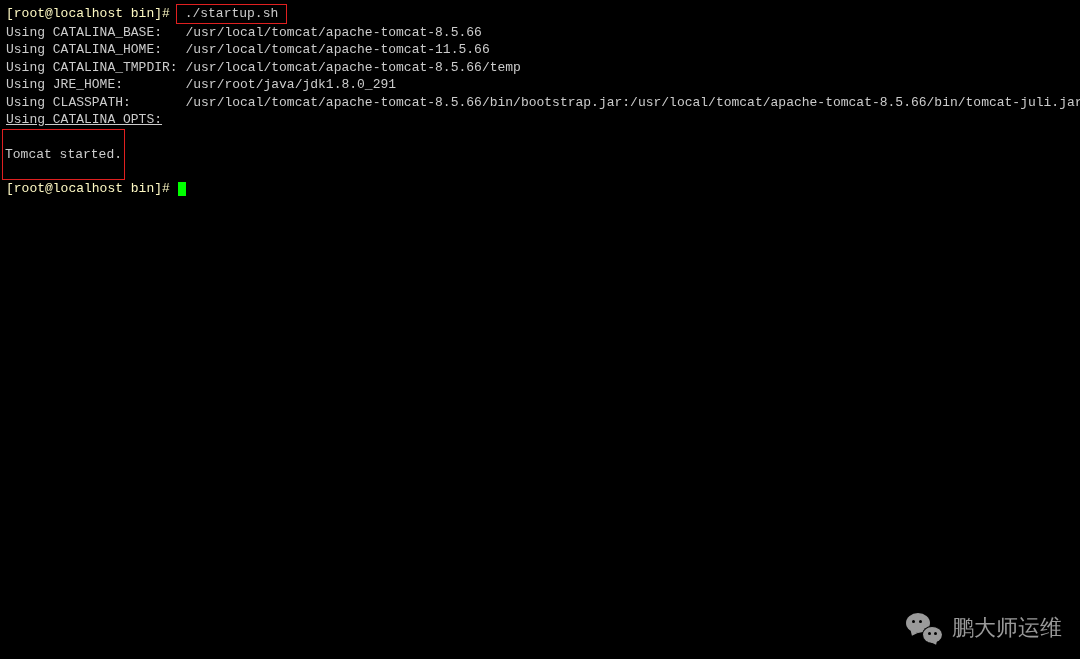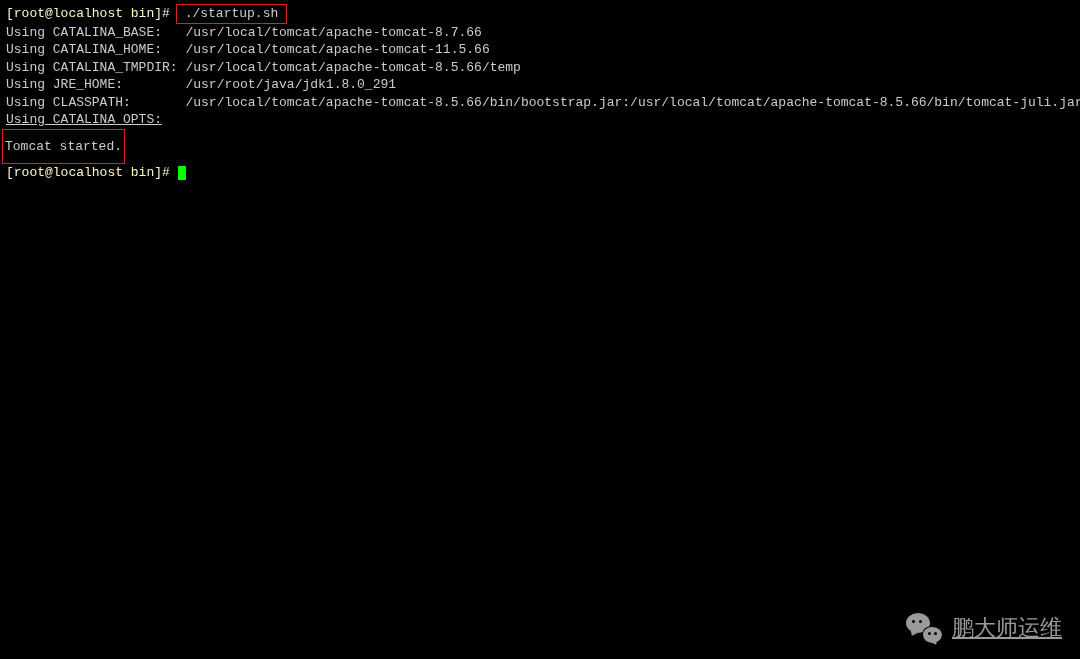--- a/index.html
+++ b/index.html
@@ -27,21 +27,21 @@
     }
     .command-highlight {
       border: 1.5px solid #e02020;
       display: inline-block;
       padding: 0 8px;
       margin-left: -2px;
     }
     .started-highlight {
       border: 1.5px solid #e02020;
       display: inline-block;
-      padding: 8px 2px;
+      padding: 16px 2px;
       margin-left: -4px;
       text-align: right;
     }
     .opts-line {
       text-decoration: underline;
       text-decoration-color: #cccccc;
     }
     .cursor {
       display: inline-block;
       width: 8px;
@@ -55,21 +55,20 @@
       bottom: 16px;
       display: flex;
       align-items: center;
       gap: 10px;
     }
     .watermark-text {
       color: #9a9a9a;
       font-family: "Microsoft YaHei", "PingFang SC", sans-serif;
       font-size: 22px;
       font-weight: 400;
-      text-decoration: underline;
     }
     .wechat-icon {
       width: 36px;
       height: 30px;
       position: relative;
     }
     .wechat-icon .bubble-big {
       position: absolute;
       width: 24px;
       height: 20px;
@@ -122,21 +121,21 @@
     }
     .wechat-icon .d1 { top: 7px; left: 6px; }
     .wechat-icon .d2 { top: 7px; left: 13px; }
     .wechat-icon .d3 { bottom: 8px; right: 11px; }
     .wechat-icon .d4 { bottom: 8px; right: 5px; }
   </style>
 </head>
 <body>
 
 <div class="terminal-line"><span class="prompt">[root@localhost bin]# </span><span class="command-highlight"><span>./startup.sh</span></span></div>
-<div class="terminal-line">Using CATALINA_BASE:   /usr/local/tomcat/apache-tomcat-8.7.66</div>
+<div class="terminal-line">Using CATALINA_BASE:   /usr/local/tomcat/apache-tomcat-8.5.66</div>
 <div class="terminal-line">Using CATALINA_HOME:   /usr/local/tomcat/apache-tomcat-11.5.66</div>
 <div class="terminal-line">Using CATALINA_TMPDIR: /usr/local/tomcat/apache-tomcat-8.5.66/temp</div>
 <div class="terminal-line">Using JRE_HOME:        /usr/root/java/jdk1.8.0_291</div>
 <div class="terminal-line">Using CLASSPATH:       /usr/local/tomcat/apache-tomcat-8.5.66/bin/bootstrap.jar:/usr/local/tomcat/apache-tomcat-8.5.66/bin/tomcat-juli.jar</div>
 <div class="terminal-line opts-line">Using CATALINA_OPTS:</div>
 <div class="terminal-line"><span class="started-highlight"><span>Tomcat started.</span></span></div>
 <div class="terminal-line"><span class="prompt">[root@localhost bin]# </span><span class="cursor"></span></div>
 
 <div class="watermark">
   <div class="wechat-icon">

